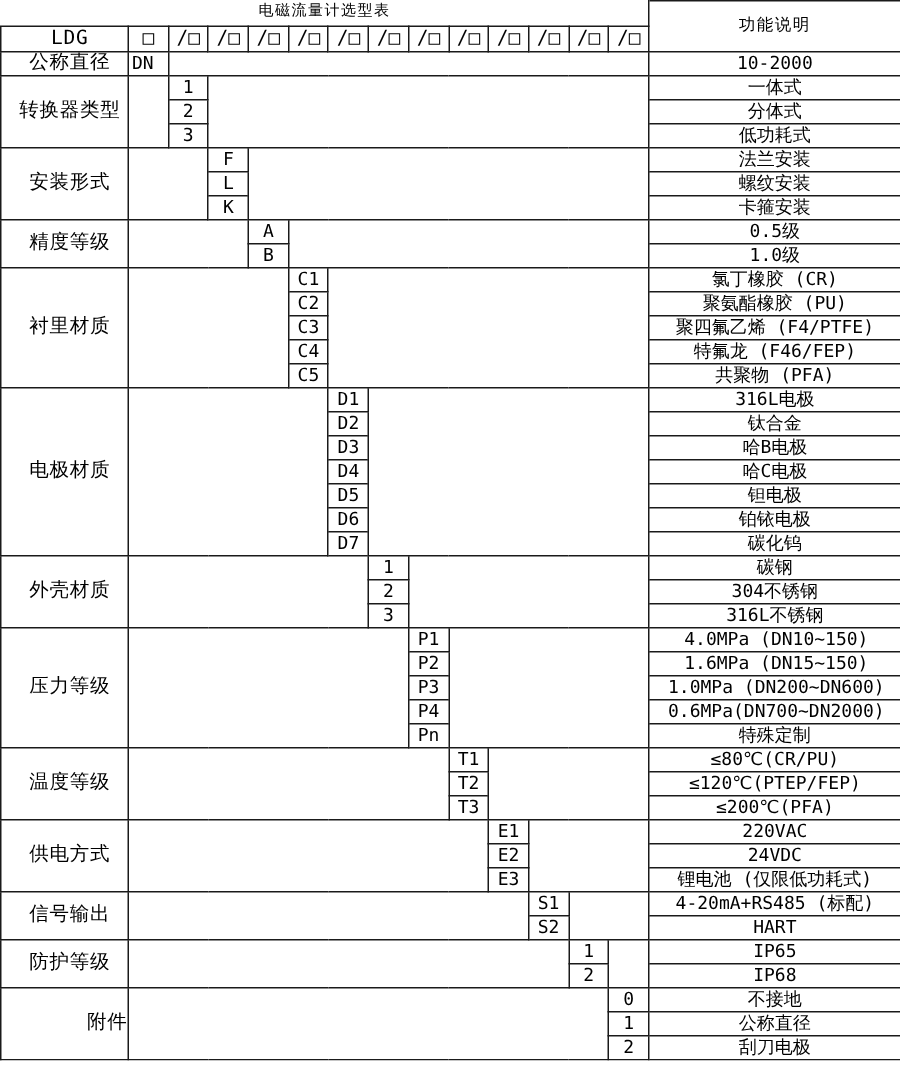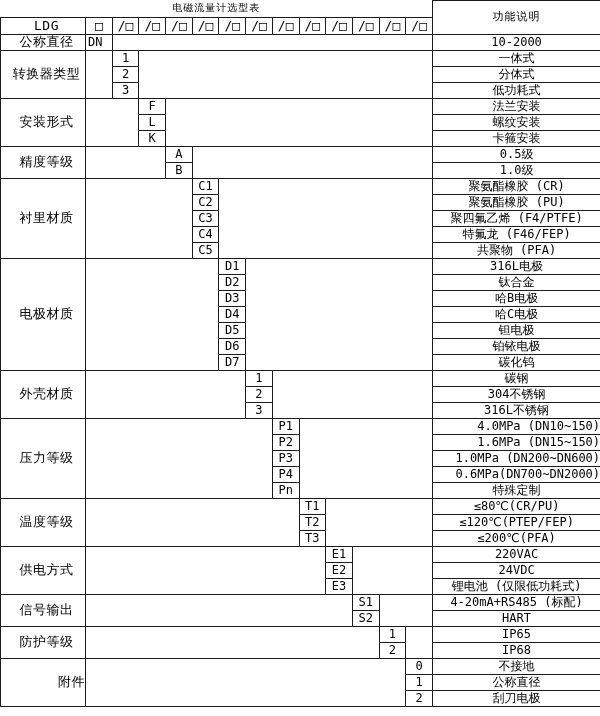--- a/index.html
+++ b/index.html
@@ -21,21 +21,21 @@
   }
   tr.tall td { height: 16px; }
   td.title-cell {
     border-top: none; border-left: none;
     font-size: 10px; letter-spacing: 1px;
   }
   td.fn-header { font-size: 11px; letter-spacing: 1px; }
   td.label-cell { text-align: center; padding-left: 7px; font-size: 13px; letter-spacing: 0.5px; }
   td.label-center { text-align: right; padding-left: 0; }
   td.tight-left { text-align: left; padding-left: 2px; }
-  td.desc-left { text-align: right; padding-left: 2px; }
+  td.desc-left { text-align: center; padding-left: 2px; }
   td.box-cell { font-size: 13px; }
 </style>
 </head>
 <body>
 
 <table>
   <colgroup>
     <col class="label-col">
     <col class="code-col">
       <col class="code-col">
@@ -120,21 +120,21 @@
       </tr>
       <tr>
         <td>B</td>
         <td class="">1.0级</td>
       </tr>
       <tr>
         <td rowspan="5" class="label-cell">衬里材质</td>
         <td rowspan="5" colspan="4"></td>
         <td>C1</td>
         <td rowspan="5" colspan="8"></td>
-        <td class="">聚氨酯橡胶 (CR)</td>
+        <td class="">氯丁橡胶 (CR)</td>
       </tr>
       <tr>
         <td>C2</td>
         <td class="">聚氨酯橡胶 (PU)</td>
       </tr>
       <tr>
         <td>C3</td>
         <td class="">聚四氟乙烯 (F4/PTFE)</td>
       </tr>
       <tr>

